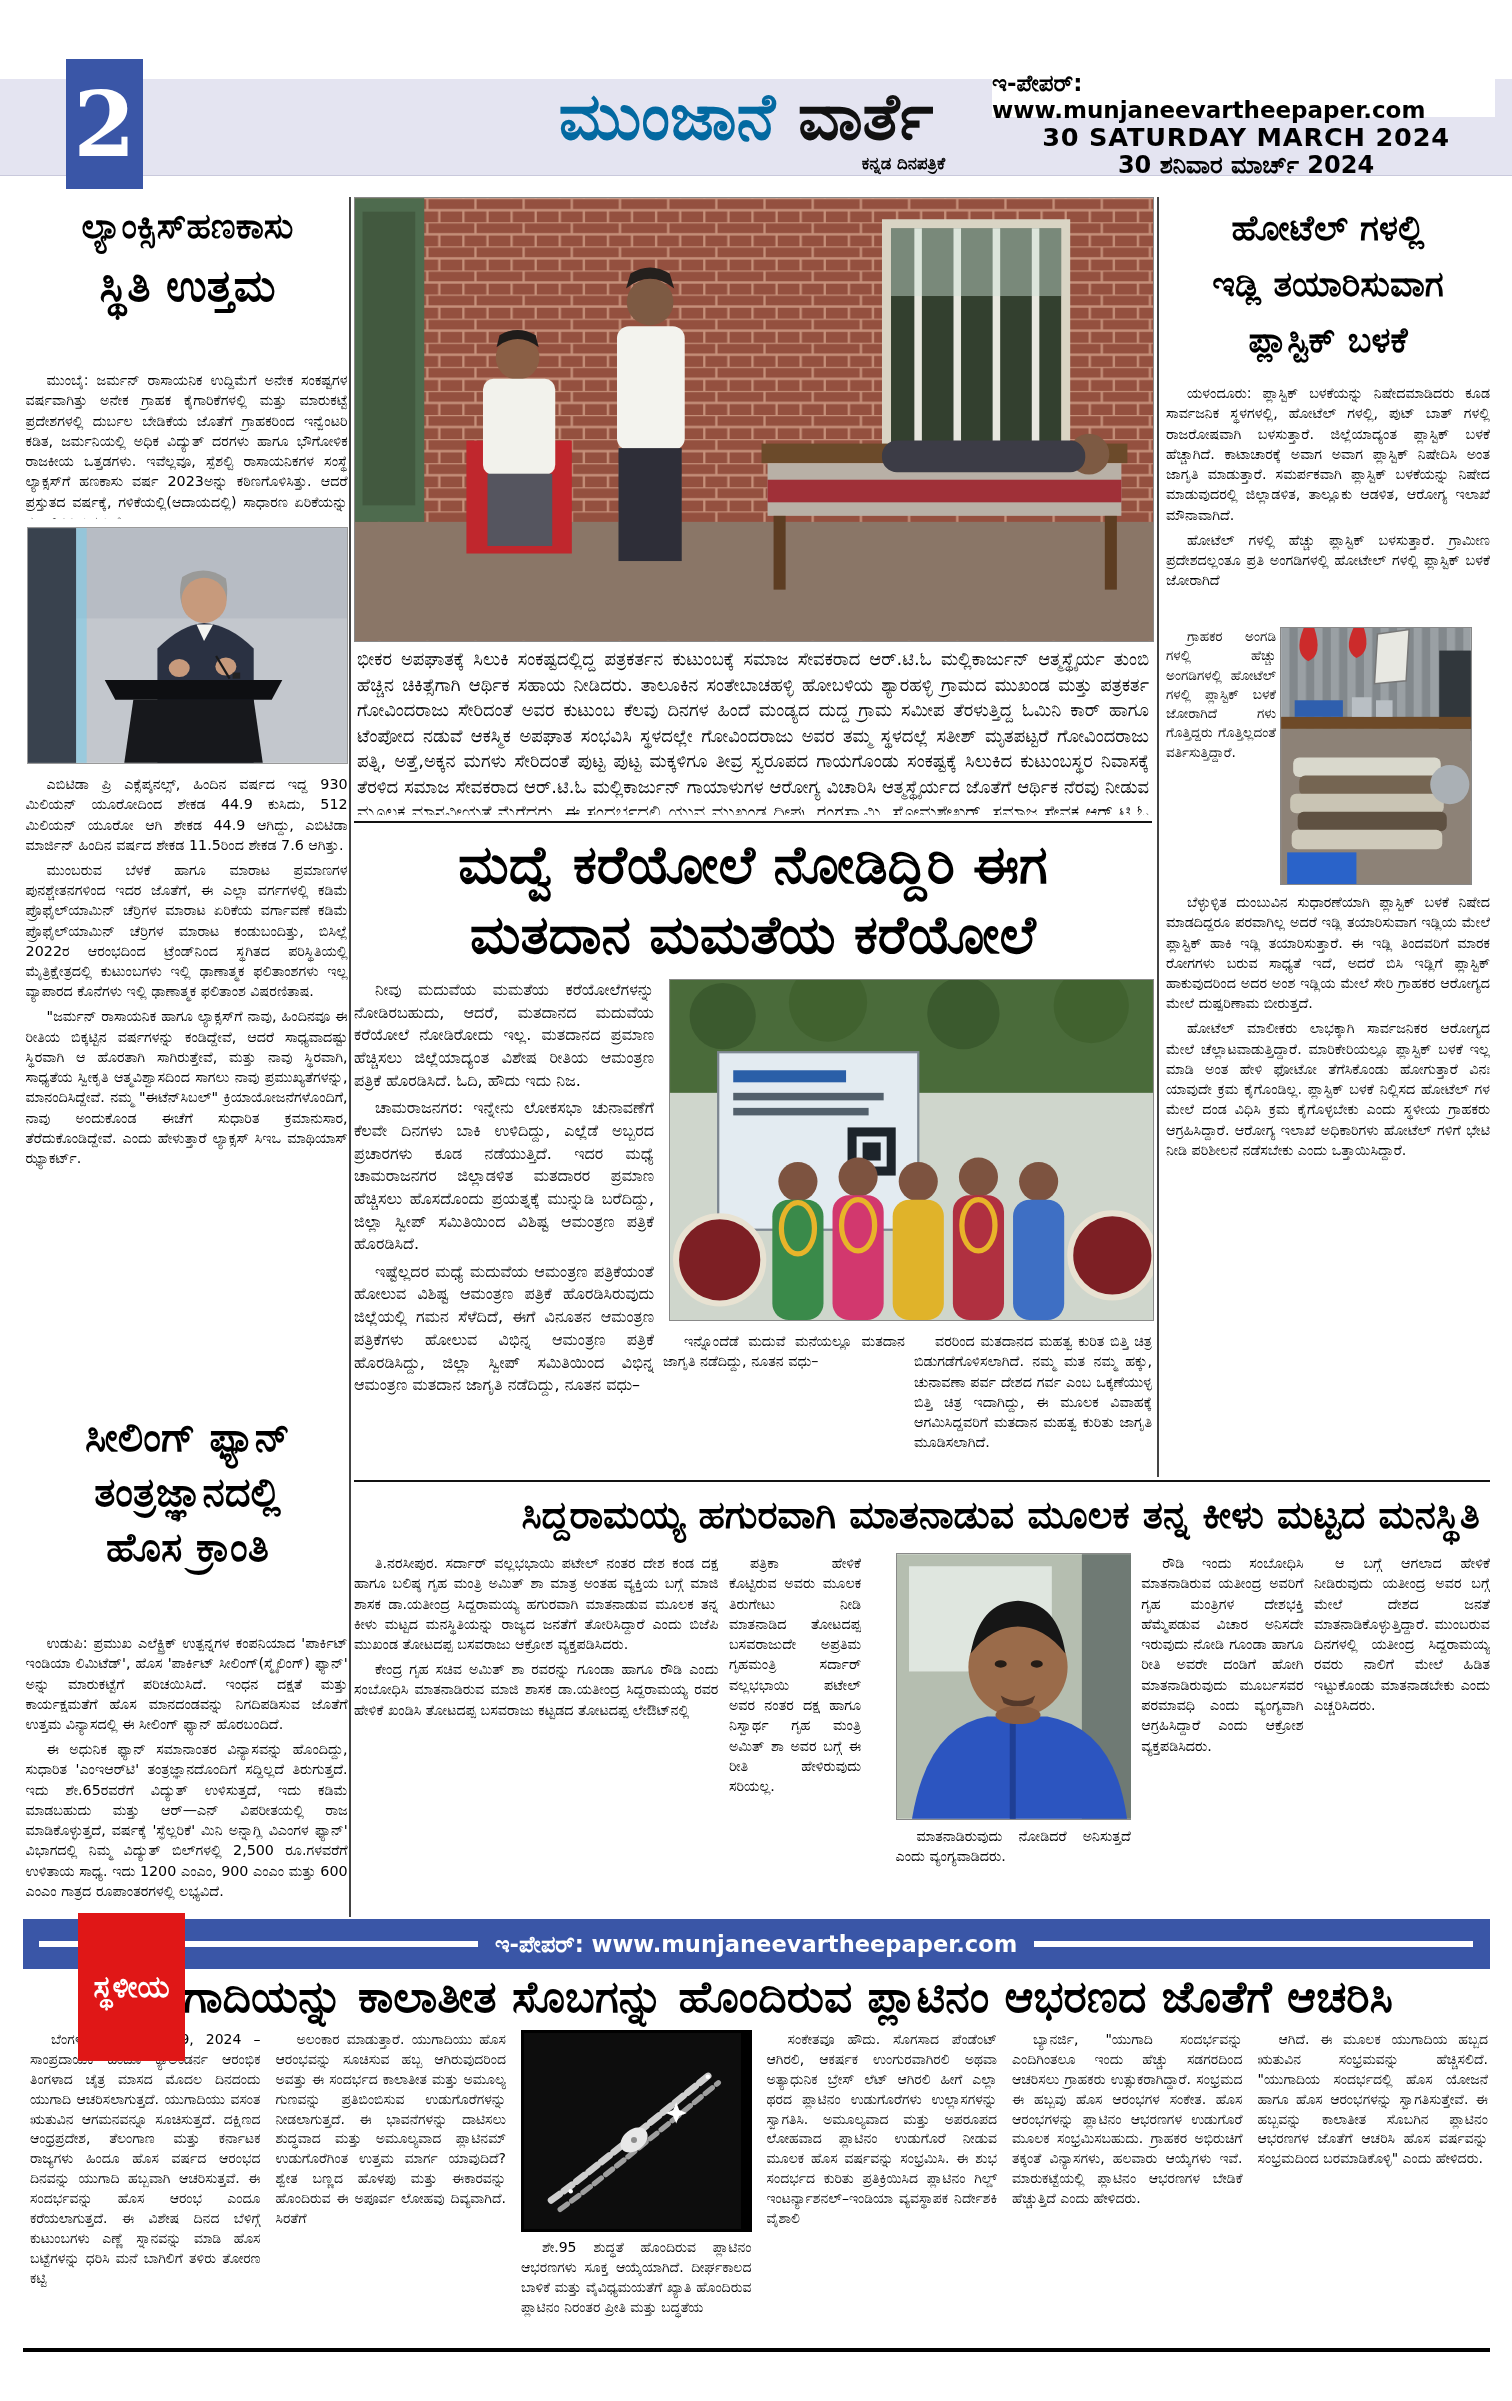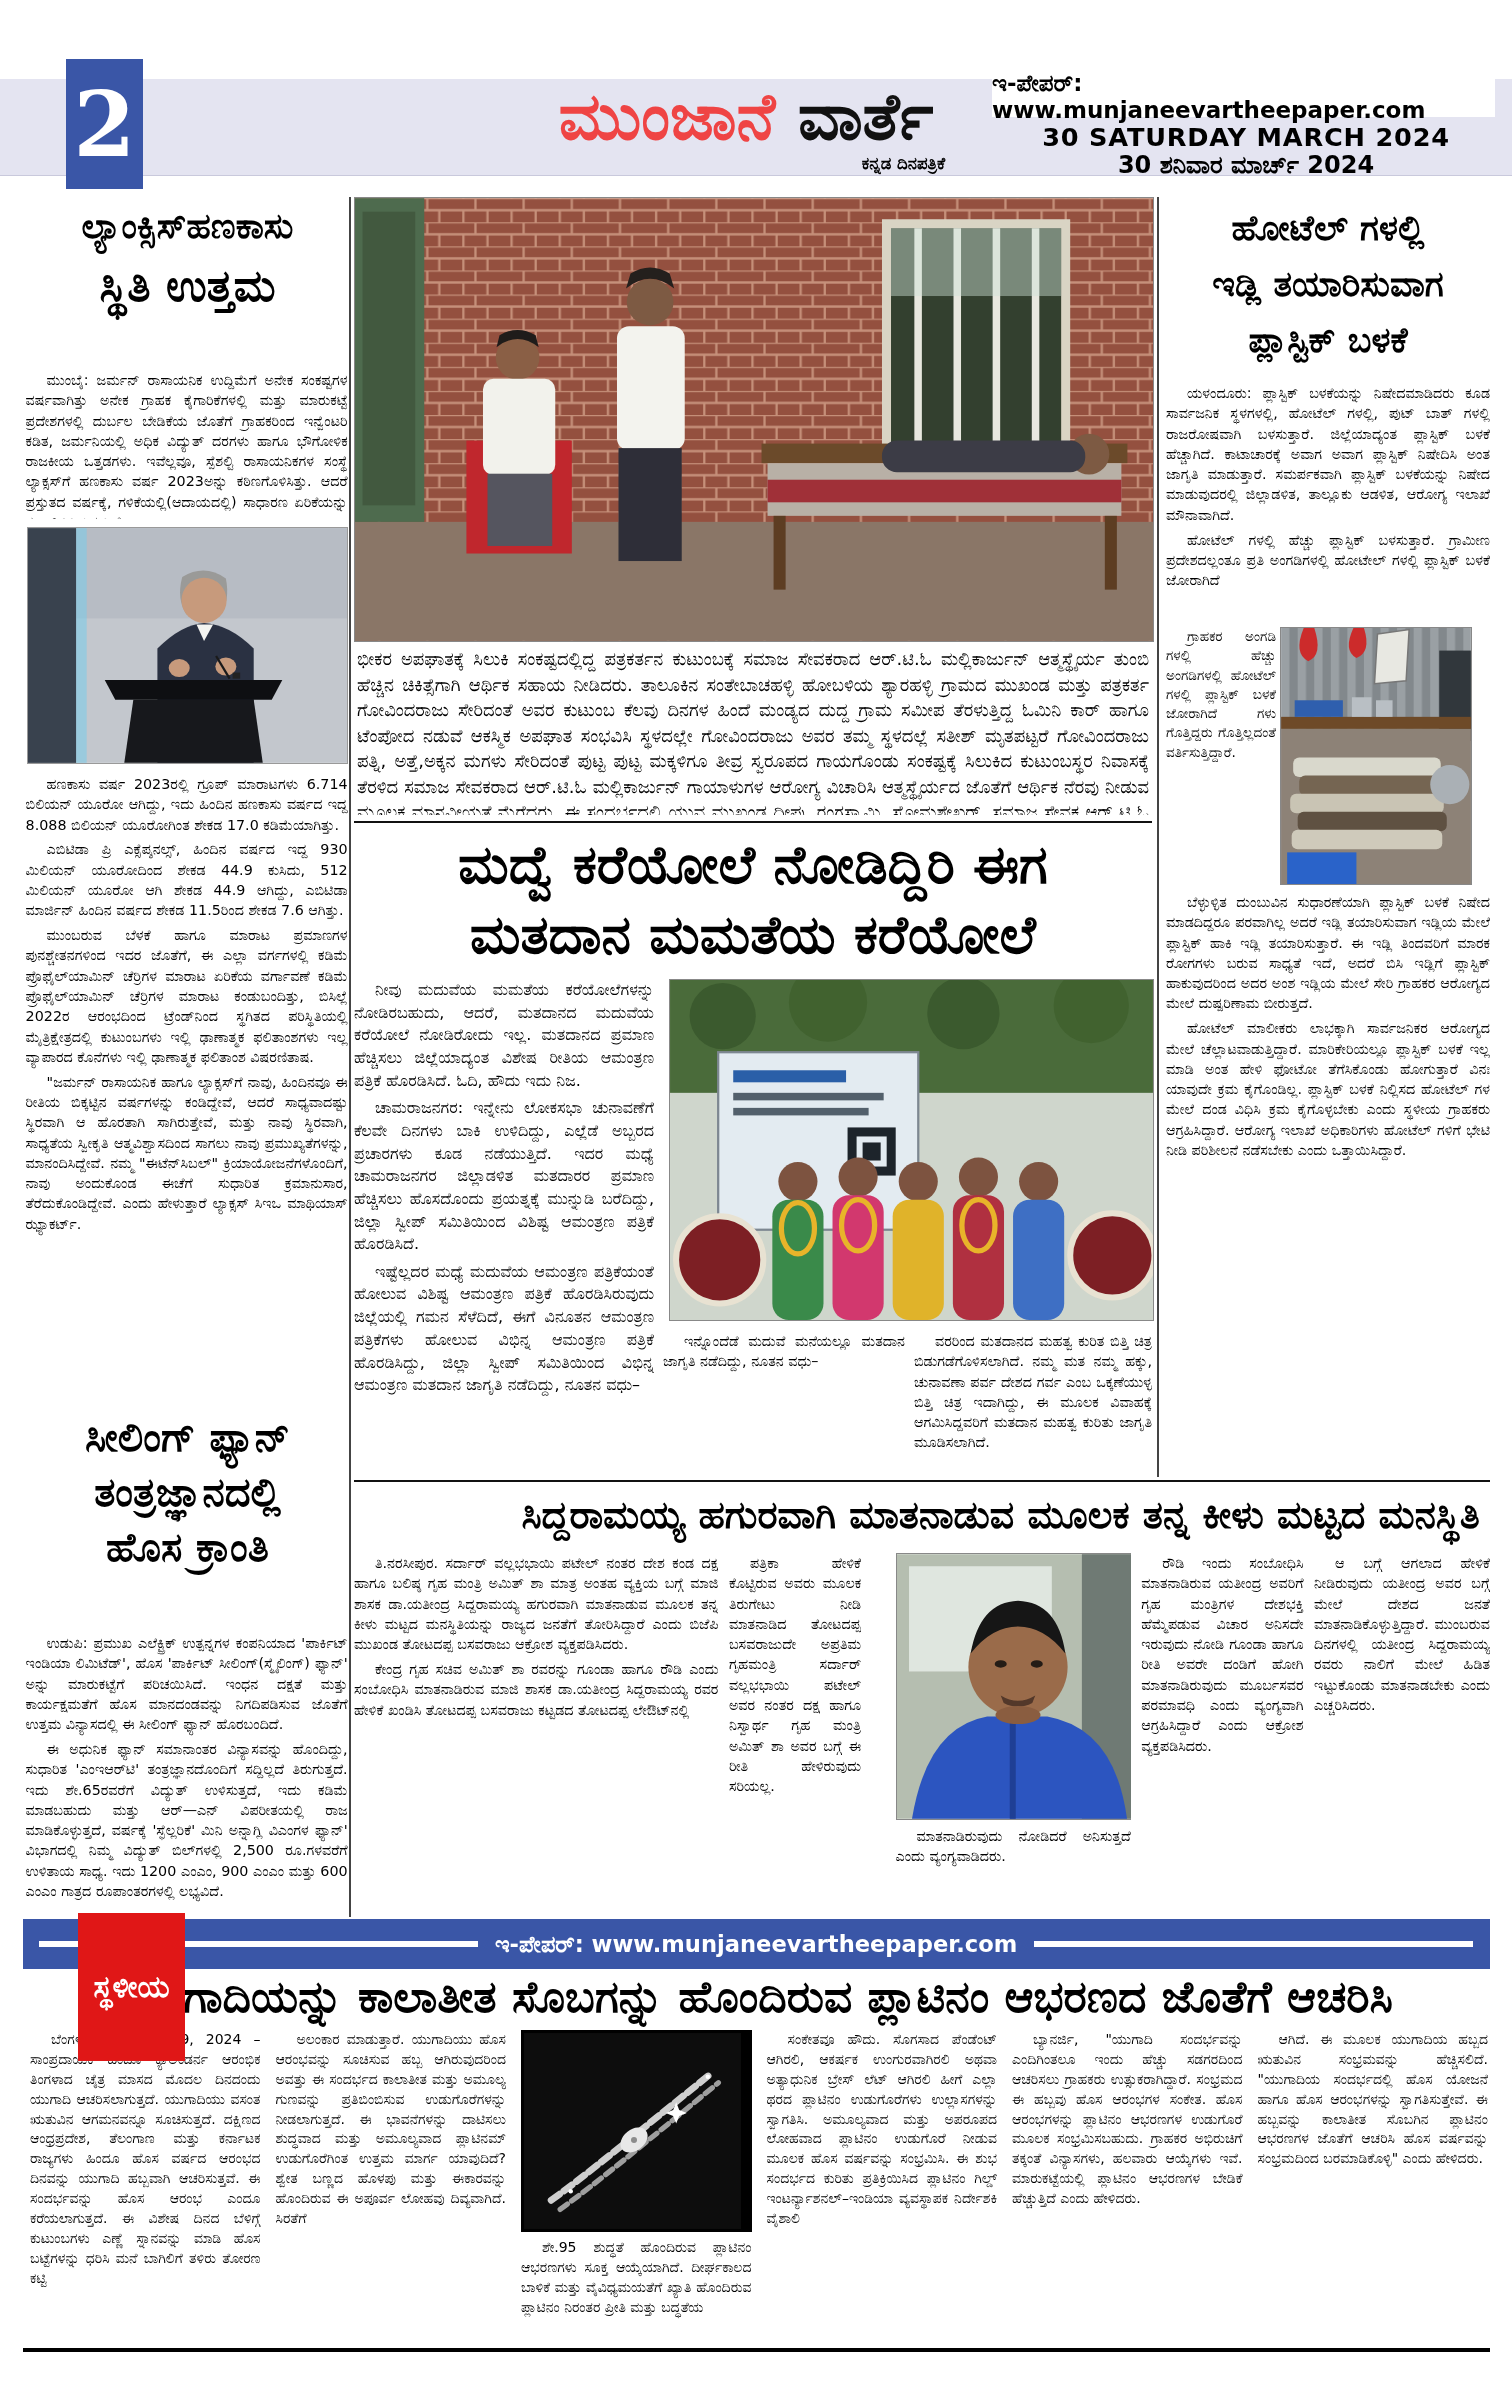--- a/index.html
+++ b/index.html
@@ -5,21 +5,21 @@
   html,body{margin:0;padding:0;background:#ffffff;}
   body{font-family:"DejaVu Sans",sans-serif;color:#000;}
   #page{position:relative;width:1512px;height:2401px;background:#fff;overflow:hidden;}
   .abs{position:absolute;}
   
   #header-band{left:0;top:79px;width:1512px;height:96px;background:#e4e4f1;border-bottom:1.5px solid #c9c9dc;}
   #page-num{left:66px;top:59px;width:77px;height:130px;background:#3a56a7;color:#fff;
     display:flex;align-items:center;justify-content:center;font-size:89px;font-weight:bold;
     font-family:"DejaVu Serif",serif;}
   #masthead{left:422px;top:84px;width:648px;text-align:center;font-weight:bold;font-size:65px;line-height:1.0;white-space:nowrap;}
-  #masthead .red{color:#ef4444;}
+  #masthead .red{color:#0369a1;}
   #masthead .black{color:#111;}
   #masthead-sub{left:783px;top:154px;width:241px;font-size:16.6px;font-weight:bold;text-align:center;}
   #epaper-top{left:992px;top:75px;width:503px;height:42px;background:#fff;display:flex;align-items:center;justify-content:center;
     font-size:23px;font-weight:bold;}
   #date-en{left:1002px;top:122px;width:488px;text-align:center;font-size:25.6px;font-weight:bold;letter-spacing:0.8px;}
   #date-kn{left:1002px;top:151px;width:488px;text-align:center;font-size:24px;font-weight:bold;}
   
   .vrule{width:1.5px;background:#444;}
   .hrule{height:2.3px;background:#111;}
   
@@ -109,21 +109,20 @@
       <path d="M224 128 L234 150 L246 128 Z" fill="#f4f4f0"></path>
       <ellipse cx="201" cy="186" rx="14" ry="12" fill="#c79a7c"></ellipse>
       <ellipse cx="263" cy="184" rx="14" ry="12" fill="#c79a7c"></ellipse>
       <rect x="272" y="192" width="10" height="8" fill="#222"></rect>
       <polygon points="128,312 312,312 300,228 140,228" fill="#17181c"></polygon>
       <polygon points="116,228 324,228 338,202 102,202" fill="#0e0f12"></polygon>
       <line x1="250" y1="170" x2="268" y2="200" stroke="#1a1a1a" stroke-width="3"></line>
     </svg>
   </div>
   <div class="abs body-text" id="lx-body2">
-    <p>ಹಣಕಾಸು ವರ್ಷ 2023ರಲ್ಲಿ ಗ್ರೂಪ್ ಮಾರಾಟಗಳು 6.714 ಬಿಲಿಯನ್ ಯೂರೋ ಆಗಿದ್ದು, ಇದು ಹಿಂದಿನ ಹಣಕಾಸು ವರ್ಷದ ಇದ್ದ 8.088 ಬಿಲಿಯನ್ ಯೂರೋಗಿಂತ ಶೇಕಡ 17.0 ಕಡಿಮೆಯಾಗಿತ್ತು.</p>
     <p>ಎಬಿಟಿಡಾ ಪ್ರಿ ಎಕ್ಸೆಪ್ಶನಲ್ಸ್, ಹಿಂದಿನ ವರ್ಷದ ಇದ್ದ 930 ಮಿಲಿಯನ್ ಯೂರೋದಿಂದ ಶೇಕಡ 44.9 ಕುಸಿದು, 512 ಮಿಲಿಯನ್ ಯೂರೋ ಆಗಿ ಶೇಕಡ 44.9 ಆಗಿದ್ದು, ಎಬಿಟಿಡಾ ಮಾರ್ಜಿನ್ ಹಿಂದಿನ ವರ್ಷದ ಶೇಕಡ 11.5ರಿಂದ ಶೇಕಡ 7.6 ಆಗಿತ್ತು.</p>
     <p>ಮುಂಬರುವ ಬೆಳಕೆ ಹಾಗೂ ಮಾರಾಟ ಪ್ರಮಾಣಗಳ ಪುನಶ್ಚೇತನಗಳಿಂದ ಇದರ ಜೊತೆಗೆ, ಈ ಎಲ್ಲಾ ವರ್ಗಗಳಲ್ಲಿ ಕಡಿಮೆ ಪ್ರೊಫೈಲ್‌ಯಾಮಿನ್ ಚೆರ್ರಿಗಳ ಮಾರಾಟ ಏರಿಕೆಯ ವರ್ಗಾವಣೆ ಕಡಿಮೆ ಪ್ರೊಫೈಲ್‌ಯಾಮಿನ್‌ ಚೆರ್ರಿಗಳ ಮಾರಾಟ ಕಂಡುಬಂದಿತ್ತು, ಬಿಸಿಲ್ಲೆ 2022ರ ಆರಂಭದಿಂದ ಟ್ರೆಂಡ್‌ನಿಂದ ಸ್ಥಗಿತದ ಪರಿಸ್ಥಿತಿಯಲ್ಲಿ ಮೈತ್ರಿಕ್ಷೇತ್ರದಲ್ಲಿ ಕುಟುಂಬಗಳು ಇಲ್ಲಿ ಢಾಣಾತ್ಮಕ ಫಲಿತಾಂಶಗಳು ಇಲ್ಲ ವ್ಯಾಪಾರದ ಕೊನೆಗಳು ಇಲ್ಲಿ ಢಾಣಾತ್ಮಕ ಫಲಿತಾಂಶ ವಿಷರಣಿತಾಷ.</p>
     <p>"ಜರ್ಮನ್ ರಾಸಾಯನಿಕ ಹಾಗೂ ಲ್ಯಾಕ್ಸಸ್‌ಗೆ ನಾವು, ಹಿಂದಿನವೂ ಈ ರೀತಿಯ ಬಿಕ್ಕಟ್ಟಿನ ವರ್ಷಗಳನ್ನು ಕಂಡಿದ್ದೇವೆ, ಆದರೆ ಸಾಧ್ಯವಾದಷ್ಟು ಸ್ಥಿರವಾಗಿ ಆ ಹೊರತಾಗಿ ಸಾಗಿರುತ್ತೇವೆ, ಮತ್ತು ನಾವು ಸ್ಥಿರವಾಗಿ, ಸಾಧ್ಯತೆಯ ಸ್ವೀಕೃತಿ ಆತ್ಮವಿಶ್ವಾಸದಿಂದ ಸಾಗಲು ನಾವು ಪ್ರಮುಖ್ಯತೆಗಳನ್ನು, ಮಾನಂದಿಸಿದ್ದೇವೆ. ನಮ್ಮ "ಈಟೆನ್‌ಸಿಬಲ್‌" ಕ್ರಿಯಾಯೋಜನೆಗಳೊಂದಿಗೆ, ನಾವು ಅಂದುಕೊಂಡ ಈಚೆಗೆ ಸುಧಾರಿತ ಕ್ರಮಾನುಸಾರ, ತೆರೆದುಕೊಂಡಿದ್ದೇವೆ. ಎಂದು ಹೇಳುತ್ತಾರೆ ಲ್ಯಾಕ್ಸಸ್ ಸಿಇಒ ಮಾಥಿಯಾಸ್ ಝ್ಯಾಕರ್ಟ್.</p>
   </div>
 
   <div class="abs headline" id="fan-headline">
     <span>ಸೀಲಿಂಗ್ ಫ್ಯಾನ್</span><br>
     <span>ತಂತ್ರಜ್ಞಾನದಲ್ಲಿ</span><br>
     <span>ಹೊಸ ಕ್ರಾಂತಿ</span>
   </div>

